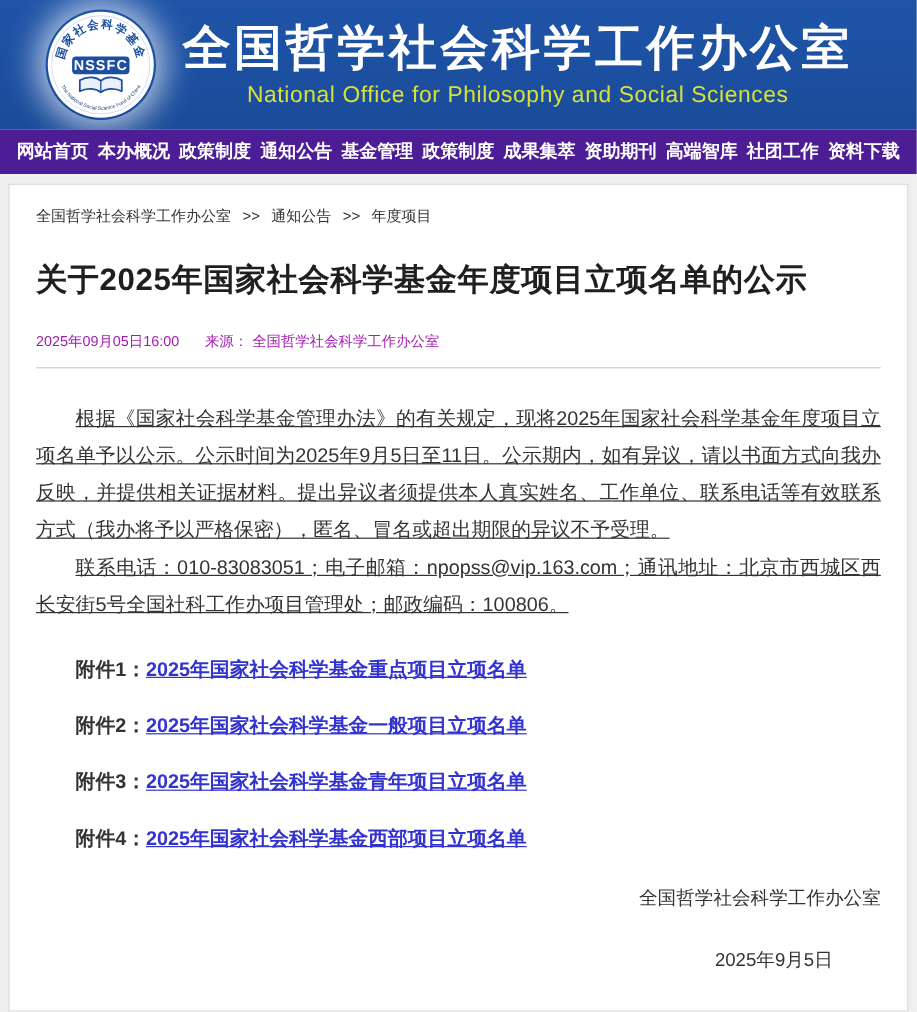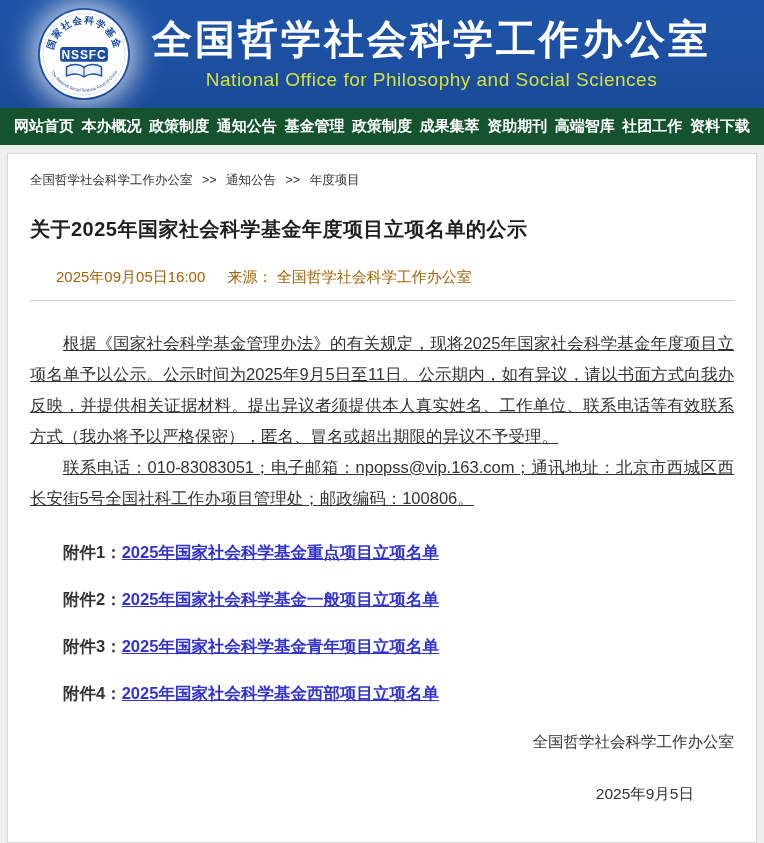--- a/index.html
+++ b/index.html
@@ -44,21 +44,21 @@
   .org-en {
     margin-top: 7px;
     font-size: 19px;
     color: #d6e03a;
     letter-spacing: 0.5px;
     white-space: nowrap;
   }
   
   .main-nav {
     height: 37px;
-    background: #14532d;
+    background: #4c1d95;
     display: flex;
     align-items: center;
     justify-content: space-between;
     padding: 0 14px;
   }
   .nav-item {
     color: #ffffff;
     font-size: 15px;
     font-weight: bold;
     white-space: nowrap;
@@ -75,31 +75,30 @@
   }
   .breadcrumb {
     padding-top: 18px;
     font-size: 12.5px;
     color: #333;
   }
   .breadcrumb .crumb { cursor: pointer; }
   .breadcrumb .sep { margin: 0 6px; color: #333; }
   .article-title {
     margin-top: 28px;
-    font-size: 20px;
+    font-size: 26px;
     font-weight: bold;
     color: #1f1f1f;
     line-height: 1.25;
     letter-spacing: 0.5px;
   }
   .article-meta {
     margin-top: 26px;
-    font-size: 15px;
-    color: #a16207;
-    margin-left: 26px;
+    font-size: 12px;
+    color: #a21caf;
   }
   .article-meta .meta-date { margin-right: 18px; }
   .meta-divider {
     margin-top: 13px;
     border: none;
     border-top: 1px solid #cccccc;
   }
   .article-body { margin-top: 27px; }
   .article-body p.body-para {
     font-size: 16.5px;

